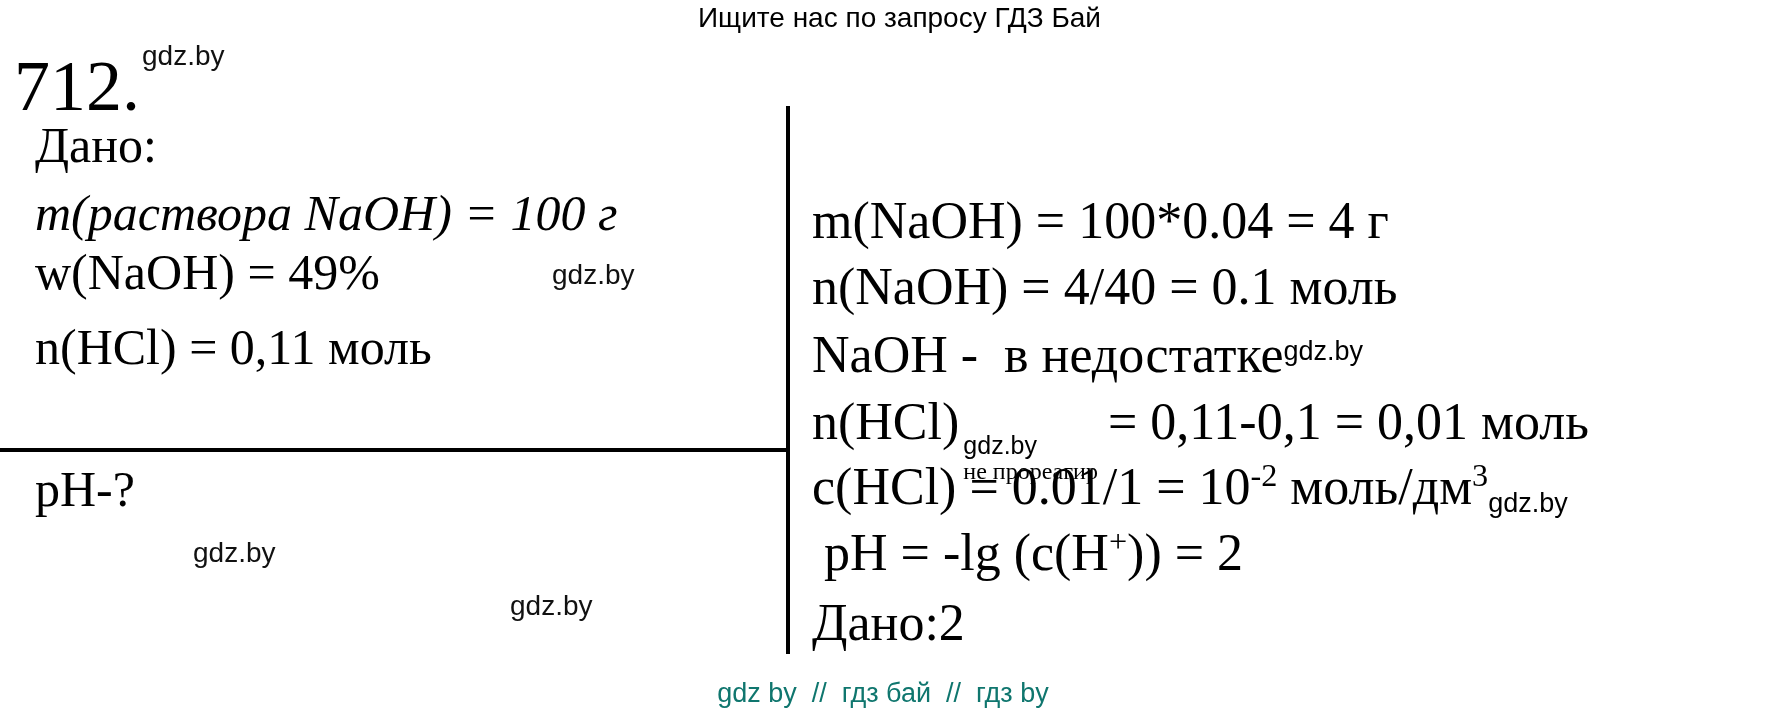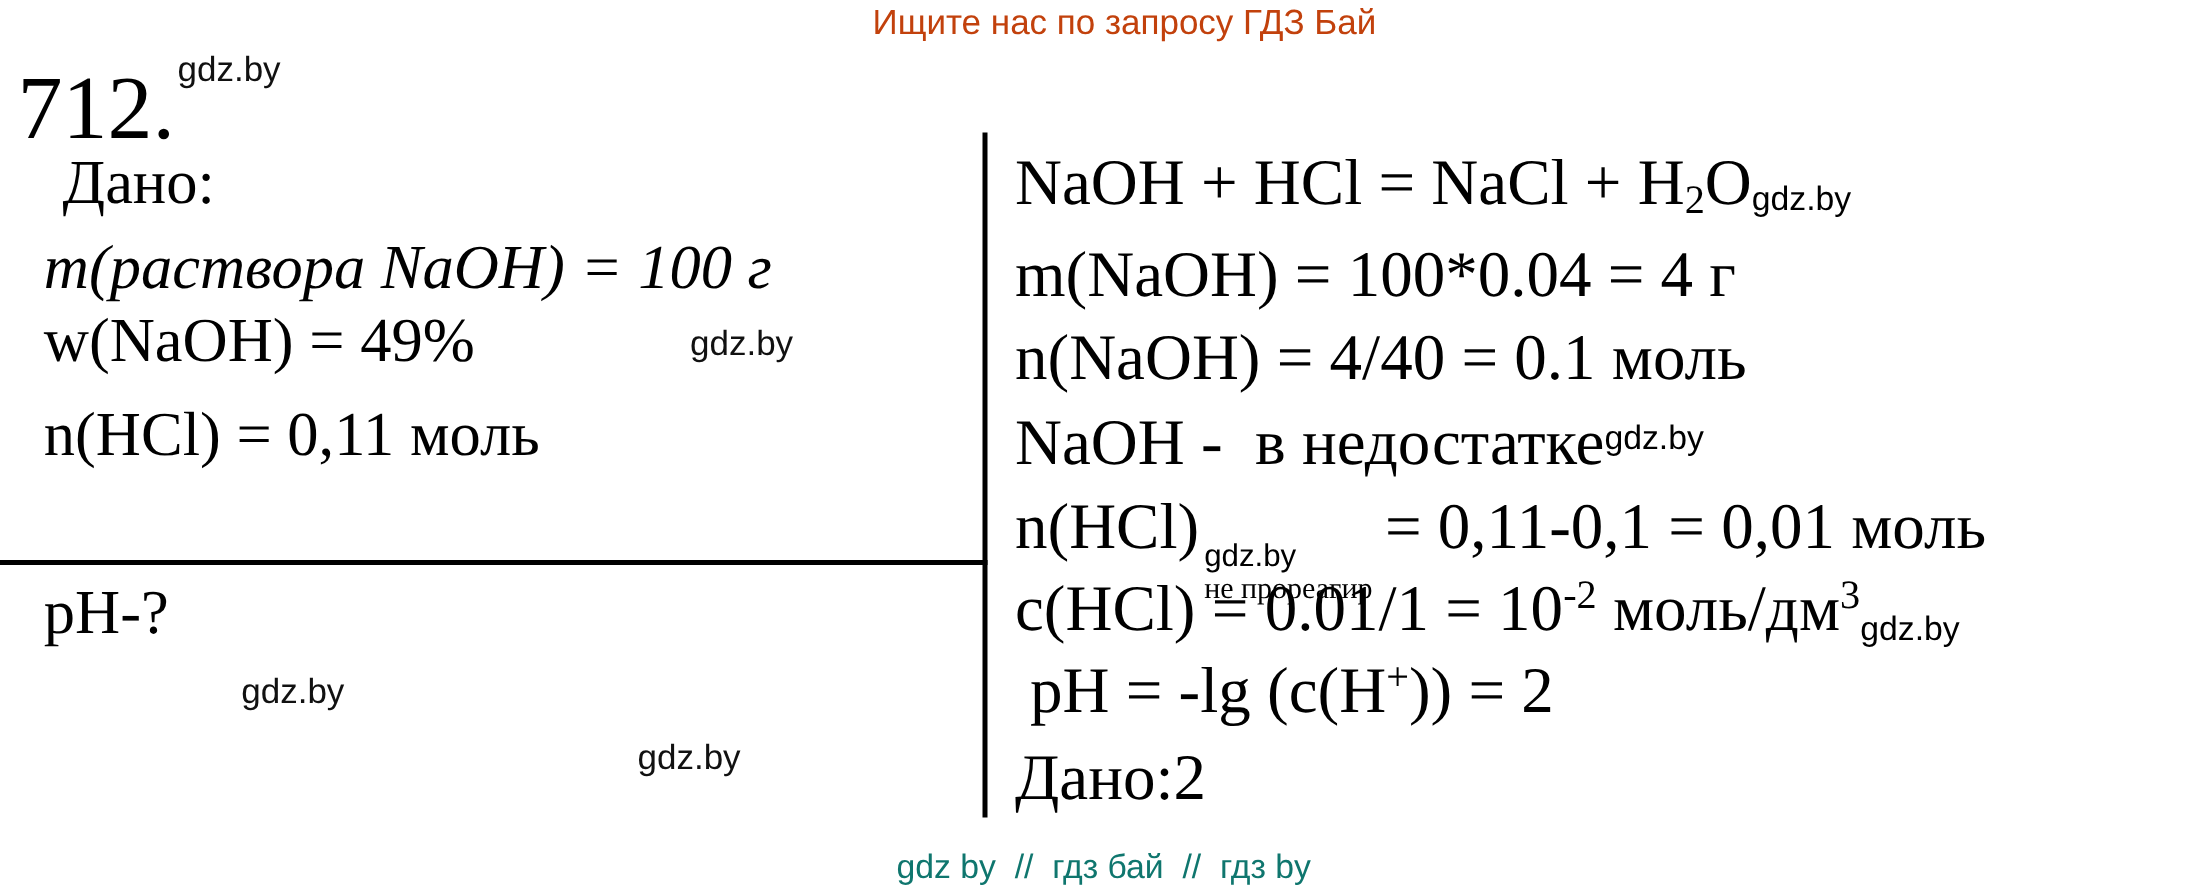--- a/index.html
+++ b/index.html
@@ -19,21 +19,21 @@
     font-size: 50px;
     line-height: 1.1;
     color: #000;
   }
   .eq-line { font-size: 52px; }
   .header-promo {
     top: 2px; left: 0; width: 100%;
     text-align: center;
     font-family: "Liberation Sans", sans-serif;
     font-size: 28px;
-    color: #c2410c;
+    color: #000000;
     padding-left: 33px;
   }
   .problem-number {
     left: 14px; top: 45px;
     font-size: 72px;
     font-family: Liberation Serif, serif;
   }
   .wm {
     font-family: "Liberation Sans", sans-serif;
     font-size: 28px;
@@ -96,34 +96,33 @@
 </head>
 <body>
 
 <div class="canvas">
 
   <div class="abs header-promo">Ищите нас по запросу ГДЗ Бай</div>
 
   <div class="abs problem-number">712.</div>
   <div class="abs wm" style="left:142px; top:40px;">gdz.by</div>
 
-  <div class="abs serif-line" style="left:35px; top:118px;margin-left:15px;">Дано:</div>
+  <div class="abs serif-line" style="left:35px; top:118px;">Дано:</div>
   <div class="abs serif-line" style="left:35px; top:186px;font-style:italic;">m(раствора NaOH) = 100 г</div>
   <div class="abs serif-line" style="left:35px; top:245px;">w(NaOH) = 49%</div>
   <div class="abs wm" style="left:552px; top:259px;">gdz.by</div>
   <div class="abs serif-line" style="left:35px; top:320px;">n(HCl) = 0,11 моль</div>
 
   <div class="hline"></div>
   <div class="vline"></div>
 
   <div class="abs serif-line" style="left:35px; top:462px;">pH-?</div>
   <div class="abs wm" style="left:193px; top:537px;">gdz.by</div>
   <div class="abs wm" style="left:510px; top:590px;">gdz.by</div>
 
-  <div class="abs serif-line eq-line" style="left:812px; top:118px;"><span>NaOH + HCl = NaCl + H</span><span class="sub">2</span><span>O</span><span class="wm-inline">gdz.by</span></div>
 
   <div class="abs serif-line eq-line" style="left:812px; top:192px;">m(NaOH) = 100*0.04 = 4 г</div>
 
   <div class="abs serif-line eq-line" style="left:812px; top:258px;">n(NaOH) = 4/40 = 0.1 моль</div>
 
   <div class="abs serif-line eq-line" style="left:812px; top:326px;"><span>NaOH -  в недостатке</span><span class="wm-sup">gdz.by</span></div>
 
   <div class="abs serif-line eq-line" style="left:812px; top:393px;"><span>n(HCl)</span><span class="stack"><span class="stack-wm">gdz.by</span><span class="stack-label">не прореагир</span></span><span>= 0,11-0,1 = 0,01 моль</span></div>
 
   <div class="abs serif-line eq-line" style="left:812px; top:458px;"><span>c(HCl) = 0.01/1 = 10</span><span class="sup">-2</span><span> моль/дм</span><span class="sup">3</span><span class="wm-sub">gdz.by</span></div>

